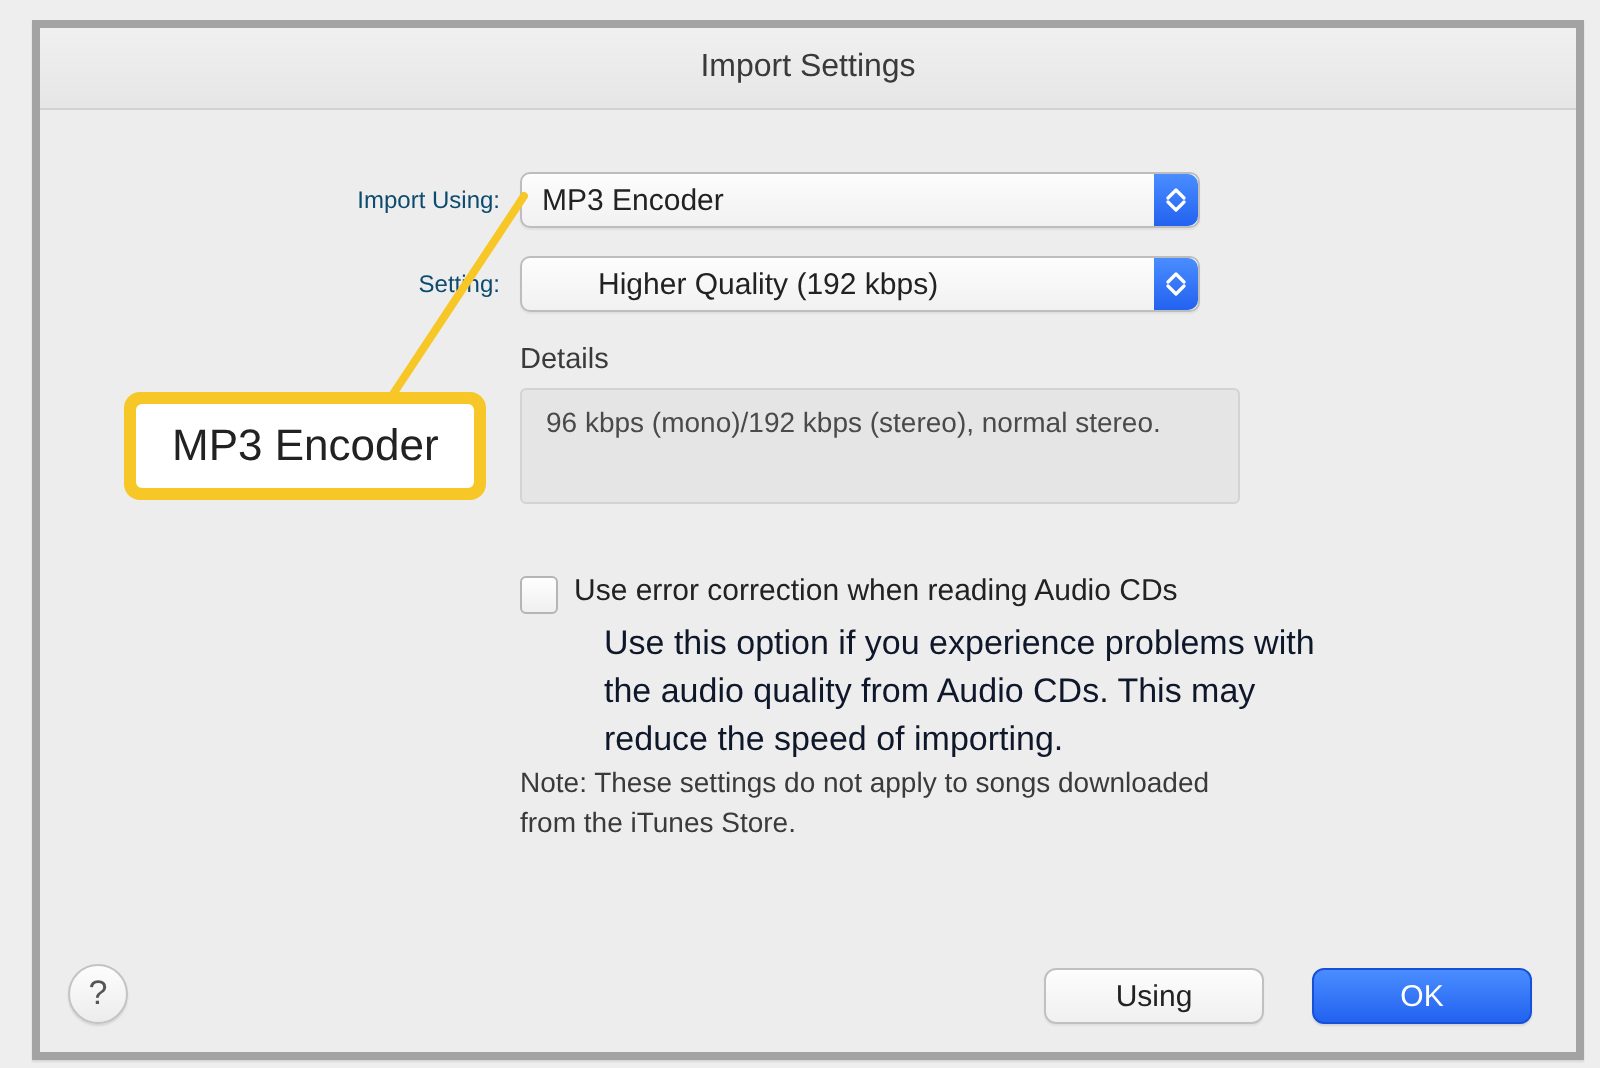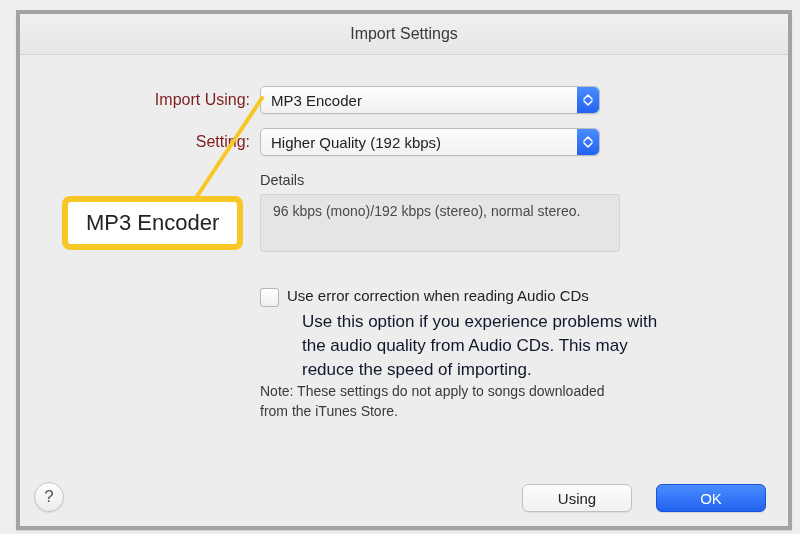--- a/index.html
+++ b/index.html
@@ -38,22 +38,22 @@
     position: absolute;
     left: 0;
     right: 0;
     display: flex;
     align-items: center;
   }
   .row-label {
     width: 230px;
     text-align: right;
     padding-right: 10px;
-    font-size: 16px;
-    color: #7f1d1d;
+    font-size: 12px;
+    color: #0c4a6e;
   }
   .mac-select {
     display: flex;
     align-items: center;
     height: 28px;
     background: linear-gradient(#fdfdfd, #f1f1f1);
     border: 1px solid #bdbdbd;
     border-radius: 5px;
     box-shadow: 0 1px 1px rgba(0,0,0,0.06);
     position: relative;
@@ -229,21 +229,21 @@
           </svg>
         <svg width="10" height="6" viewBox="0 0 10 6">
             <path d="M1 1 L5 5 L9 1" stroke="#fff" stroke-width="1.6" fill="none" stroke-linecap="round" stroke-linejoin="round"></path>
           </svg>
       </div>
     </div>
   </div>
 
   <div class="row" style="top:114px;">
     <div class="row-label">Setting:</div>
-    <div class="mac-select" style="width:340px;">
+    <div class="mac-select" style="width:340px;padding-left:28px;">
       <div class="value">Higher Quality (192 kbps)</div>
       <div class="arrows">
         <svg width="10" height="6" viewBox="0 0 10 6">
             <path d="M1 5 L5 1 L9 5" stroke="#fff" stroke-width="1.6" fill="none" stroke-linecap="round" stroke-linejoin="round"></path>
           </svg>
         <svg width="10" height="6" viewBox="0 0 10 6">
             <path d="M1 1 L5 5 L9 1" stroke="#fff" stroke-width="1.6" fill="none" stroke-linecap="round" stroke-linejoin="round"></path>
           </svg>
       </div>
     </div>

